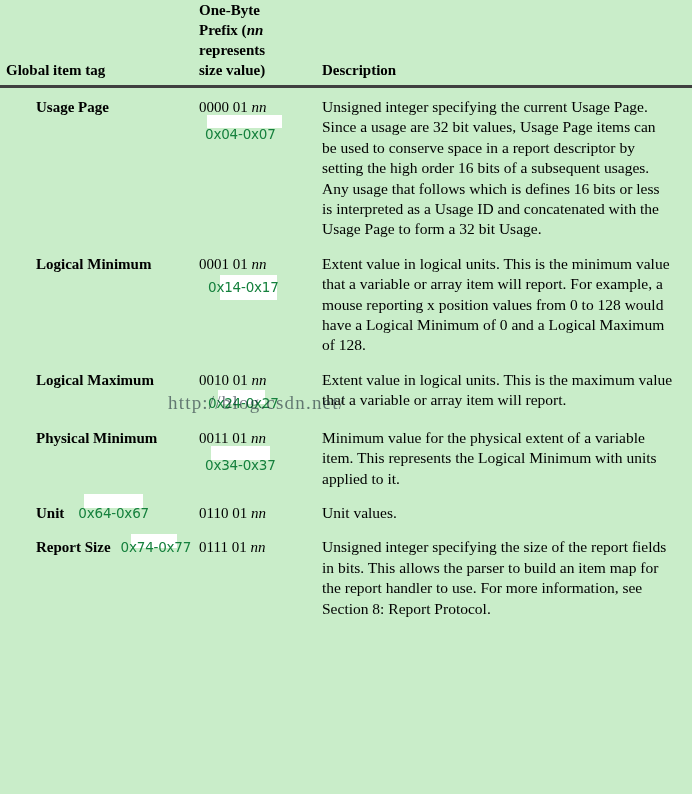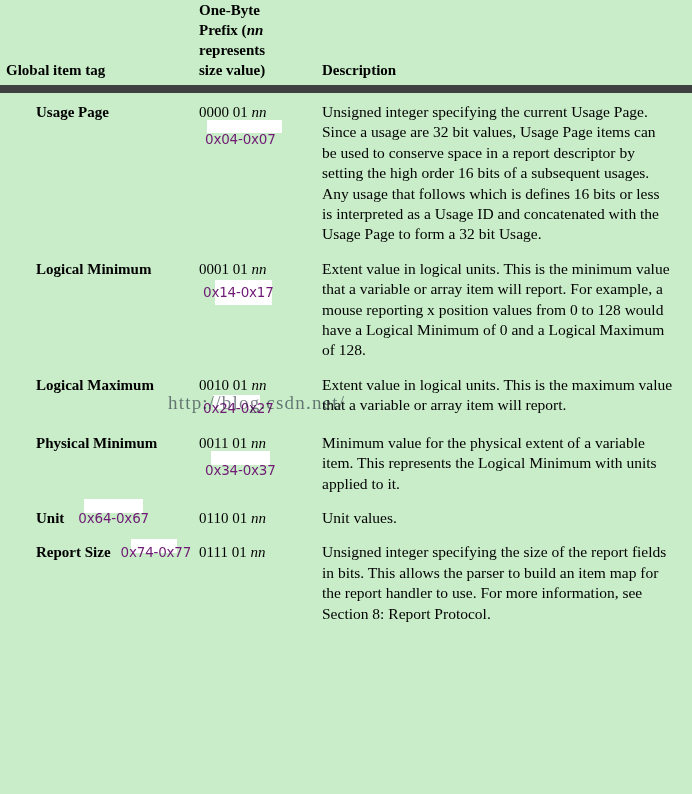--- a/index.html
+++ b/index.html
@@ -33,21 +33,21 @@
   col.c-pfx   { width: 121px; }
   col.c-desc  { width: 372px; }
 
   thead th {
     vertical-align: bottom;
     text-align: left;
     font-weight: bold;
     font-size: 15px;
     line-height: 20px;
     padding: 0 8px 5px 4px;
-    border-bottom: 8px solid #404040;
+    border-bottom: 3px solid #404040;
   }
   thead th.h-tag  { padding-left: 6px; }
   thead th.h-pfx  { padding-left: 0px; }
   thead th.h-desc { padding-left: 2px; }
 
   tbody td {
     vertical-align: top;
     font-size: 15.5px;
     line-height: 20.4px;
     padding: 7px 10px 7px 4px;
@@ -77,21 +77,21 @@
     font-style: italic;
   }
 
   
   .annot {
     display: inline-block;
     position: relative;
     font-family: "DejaVu Sans", "Liberation Sans", sans-serif;
     font-size: 13.5px;
     letter-spacing: -0.2px;
-    color: #701a75;
+    color: #15803d;
     white-space: nowrap;
     z-index: 2;
   }
   .annot::before {
     content: "";
     position: absolute;
     background: #ffffff;
     z-index: -1;
   }
   
@@ -114,21 +114,21 @@
   .annot.p-low::before {
     left: 20px; right: 4px;
     top: -10px; height: 13px;
   }
 
   .annot-line {
     display: block;
     margin-top: 7px;
     margin-left: 6px;
   }
-  .annot-line.tight { margin-top: 3px; margin-left: 4px; }
+  .annot-line.tight { margin-top: 3px; margin-left: 9px; }
 
   
   .tag-annot {
     font-weight: normal;
     margin-left: 14px;
   }
   .tag-annot.rs { margin-left: 10px; }
 
   
   .watermark {

